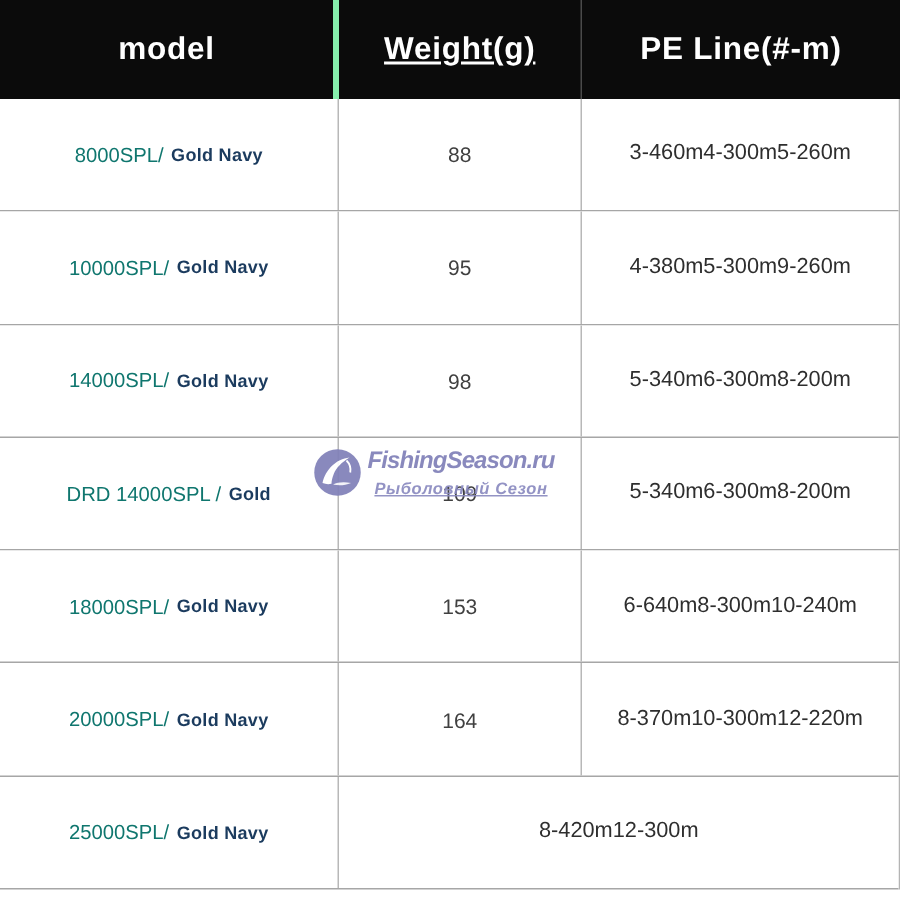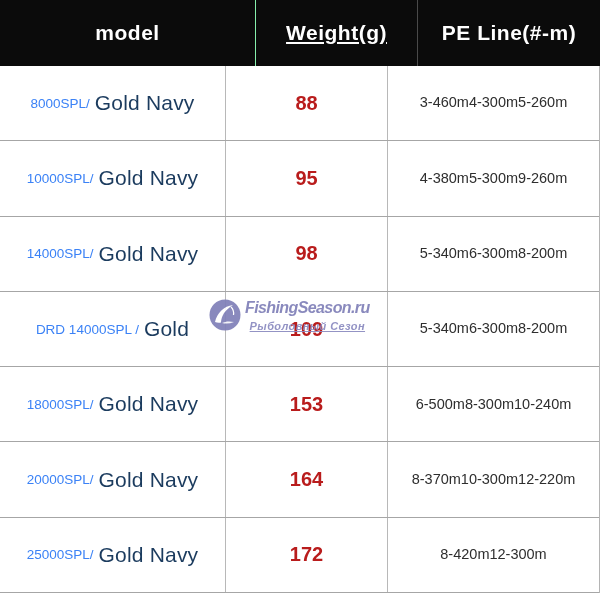--- a/index.html
+++ b/index.html
@@ -14,21 +14,21 @@
   .hdr{
     display:flex;
     width:600px;height:66px;
     background:#0b0b0b;
   }
   .hdr-cell{
     display:flex;align-items:center;justify-content:center;
     color:#ffffff;font-size:21px;font-weight:bold;
     letter-spacing:0.5px;
   }
-  .hdr-cell.c1{width:256px;border-right:1px solid #86efac;box-sizing:border-box;}
+  .hdr-cell.c1{width:226px;border-right:4px solid #86efac;box-sizing:border-box;}
   .hdr-cell.c2{width:162px;border-right:1px solid #4a4a4a;box-sizing:border-box;text-decoration:underline;}
   .hdr-cell.c3{flex:1;text-align:right;}
   
   .body{
     width:600px;
     border-right:1px solid #b4b4b4;
     box-sizing:border-box;
   }
   .row{
     display:flex;
@@ -37,27 +37,27 @@
     box-sizing:border-box;
     background:#ffffff;
   }
   .cell{box-sizing:border-box;}
   .model-cell{
     width:226px;
     border-right:1px solid #b8b8b8;
     display:flex;align-items:center;justify-content:center;
     white-space:nowrap;
   }
-  .mp{font-size:13.5px;color:#3b82f6;}
-  .mb{font-size:21px;font-weight:normal;color:#1b3b5e;margin-left:5px;letter-spacing:0.2px;}
+  .mp{font-size:13.5px;color:#0f766e;}
+  .mb{font-size:12px;font-weight:bold;color:#1b3b5e;margin-left:5px;letter-spacing:0.2px;}
   .weight-cell{
     width:162px;
     border-right:1px solid #b8b8b8;
     display:flex;align-items:center;justify-content:center;
-    font-size:20px;color:#b91c1c;font-weight:bold;
+    font-size:14px;color:#404040;
   }
   .pe-cell{
     flex:1;
     display:flex;flex-direction:row;align-items:center;justify-content:center;
   }
   .pe{
     font-size:14.5px;color:#2e2e2e;line-height:25.5px;
   }
   
   .watermark{
@@ -144,21 +144,21 @@
       </div>
     </div>
 
     <div class="row">
       <div class="cell model-cell">
         <span class="mp">18000SPL/</span>
         <span class="mb">Gold Navy</span>
       </div>
       <div class="cell weight-cell">153</div>
       <div class="cell pe-cell">
-        <div class="pe">6-500m</div>
+        <div class="pe">6-640m</div>
         <div class="pe">8-300m</div>
         <div class="pe">10-240m</div>
       </div>
     </div>
 
     <div class="row">
       <div class="cell model-cell">
         <span class="mp">20000SPL/</span>
         <span class="mb">Gold Navy</span>
       </div>
@@ -168,21 +168,20 @@
         <div class="pe">10-300m</div>
         <div class="pe">12-220m</div>
       </div>
     </div>
 
     <div class="row">
       <div class="cell model-cell">
         <span class="mp">25000SPL/</span>
         <span class="mb">Gold Navy</span>
       </div>
-      <div class="cell weight-cell">172</div>
       <div class="cell pe-cell">
         <div class="pe">8-420m</div>
         <div class="pe">12-300m</div>
       </div>
     </div>
 
   </div>
 
   <div class="watermark">
     <svg class="wm-logo" viewBox="0 0 32 32">

